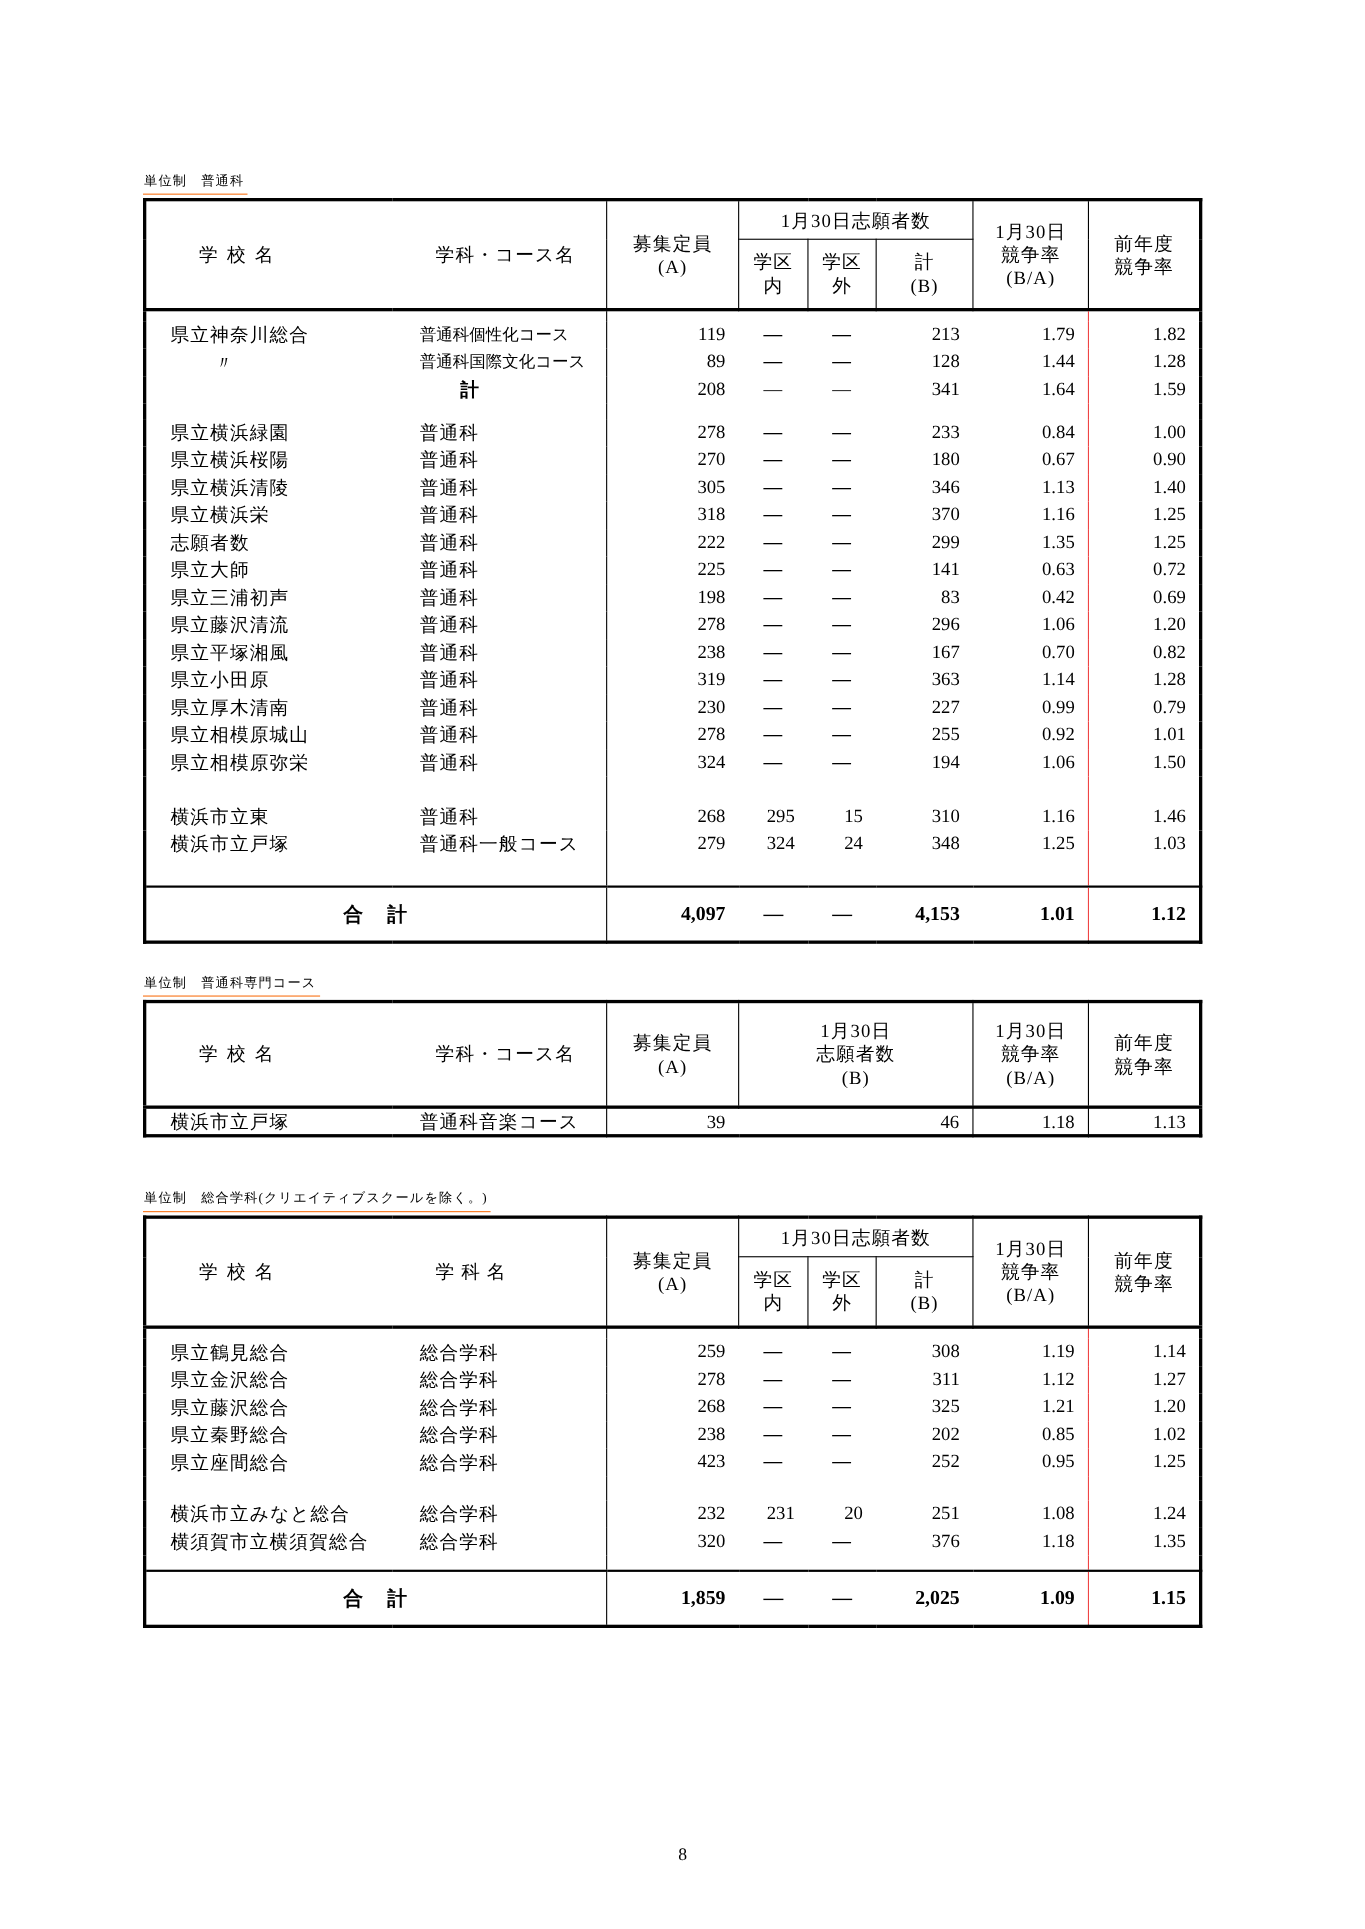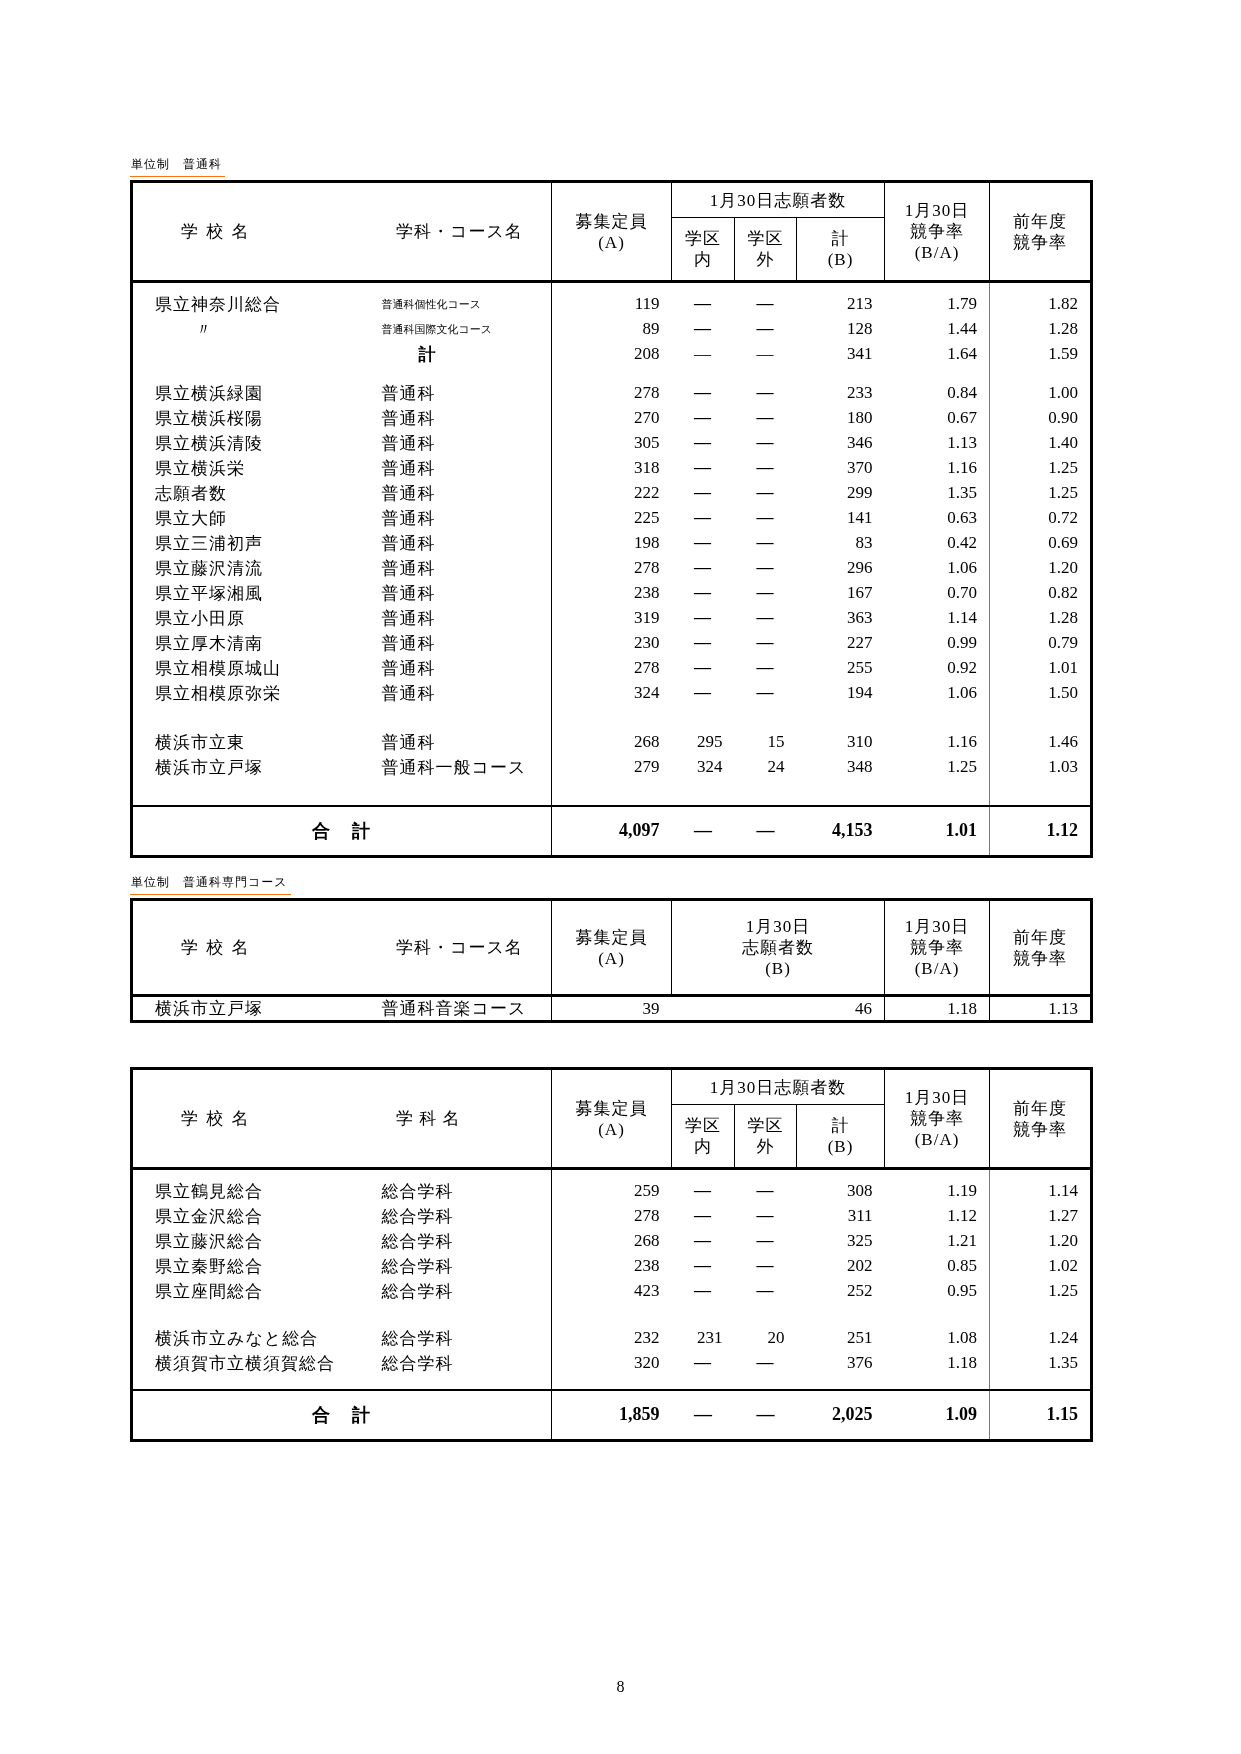--- a/index.html
+++ b/index.html
@@ -3,21 +3,21 @@
 <meta charset="utf-8">
 <style>
   html,body{margin:0;padding:0;}
   body{
     width:1241px;height:1754px;background:#ffffff;color:#000;
     font-family:"Liberation Serif","DejaVu Serif",serif;
     position:relative;overflow:hidden;
   }
   .content{position:absolute;left:130px;top:153px;width:960px;}
   .tbl-section{margin:0;}
-  .sec2{margin-top:13px;}
+  .sec2{margin-top:24px;}
   .sec3{margin-top:44px;}
   .tbl-title{
     display:inline-block;font-size:12px;line-height:22px;letter-spacing:1px;
     border-bottom:1px solid #f97316;padding:0 3px 1px 1px;margin:0 0 3px 0;
   }
   table.stats-table{
     border-collapse:collapse;table-layout:fixed;width:960px;
     border:3px solid #000;
   }
   .stats-table thead{border-bottom:3px solid #000;}
@@ -33,21 +33,21 @@
   .name-head .wrap{display:flex;align-items:center;width:100%;}
   .h-school{display:inline-block;width:215px;padding-left:48px;text-align:left;letter-spacing:2px;}
   .h-course{display:inline-block;text-align:left;letter-spacing:1px;}
   tbody td{
     font-size:17px;letter-spacing:1px;vertical-align:middle;padding:0;
   }
   tbody tr.data-row{height:25px;}
   td.school{text-align:left;padding-left:22px;}
   td.school.ditto{padding-left:62px;}
   td.course{text-align:left;padding-left:25px;border-right:1px solid #000;}
-  td.course.small-course{font-size:11px;letter-spacing:0;}
+  td.course.small-course{font-size:15px;letter-spacing:0;}
   td.course.subtotal-lab{padding-left:62px;font-weight:bold;}
   td.num{text-align:right;padding-right:12px;letter-spacing:0;}
   td.mid{text-align:center;}
   td.dash{font-weight:bold;}
   td.prev{border-left:1px solid #ef4444;}
   td.vline{border-left:1px solid #000;}
   tr.bold-row td{font-weight:normal;}
   tr.t2row{height:53px;}
   tfoot tr{height:51px;}
   tfoot td{
@@ -375,20 +375,21 @@
             <td class="num">39</td>
             <td class="num">46</td>
             <td class="num vline">1.18</td>
             <td class="num vline">1.13</td>
           </tr>
         </tbody>
     </table>
   </section>
 
   <section class="tbl-section sec3">
+    <div class="tbl-title">単位制　総合学科(クリエイティブスクールを除く。)</div>
     <table class="stats-table wide">
       <colgroup>
         <col style="width:225px">
           <col style="width:195px">
           <col style="width:120px">
         <col style="width:63px">
           <col style="width:62px">
           <col style="width:88px">
         <col style="width:105px">
           <col style="width:102px">

